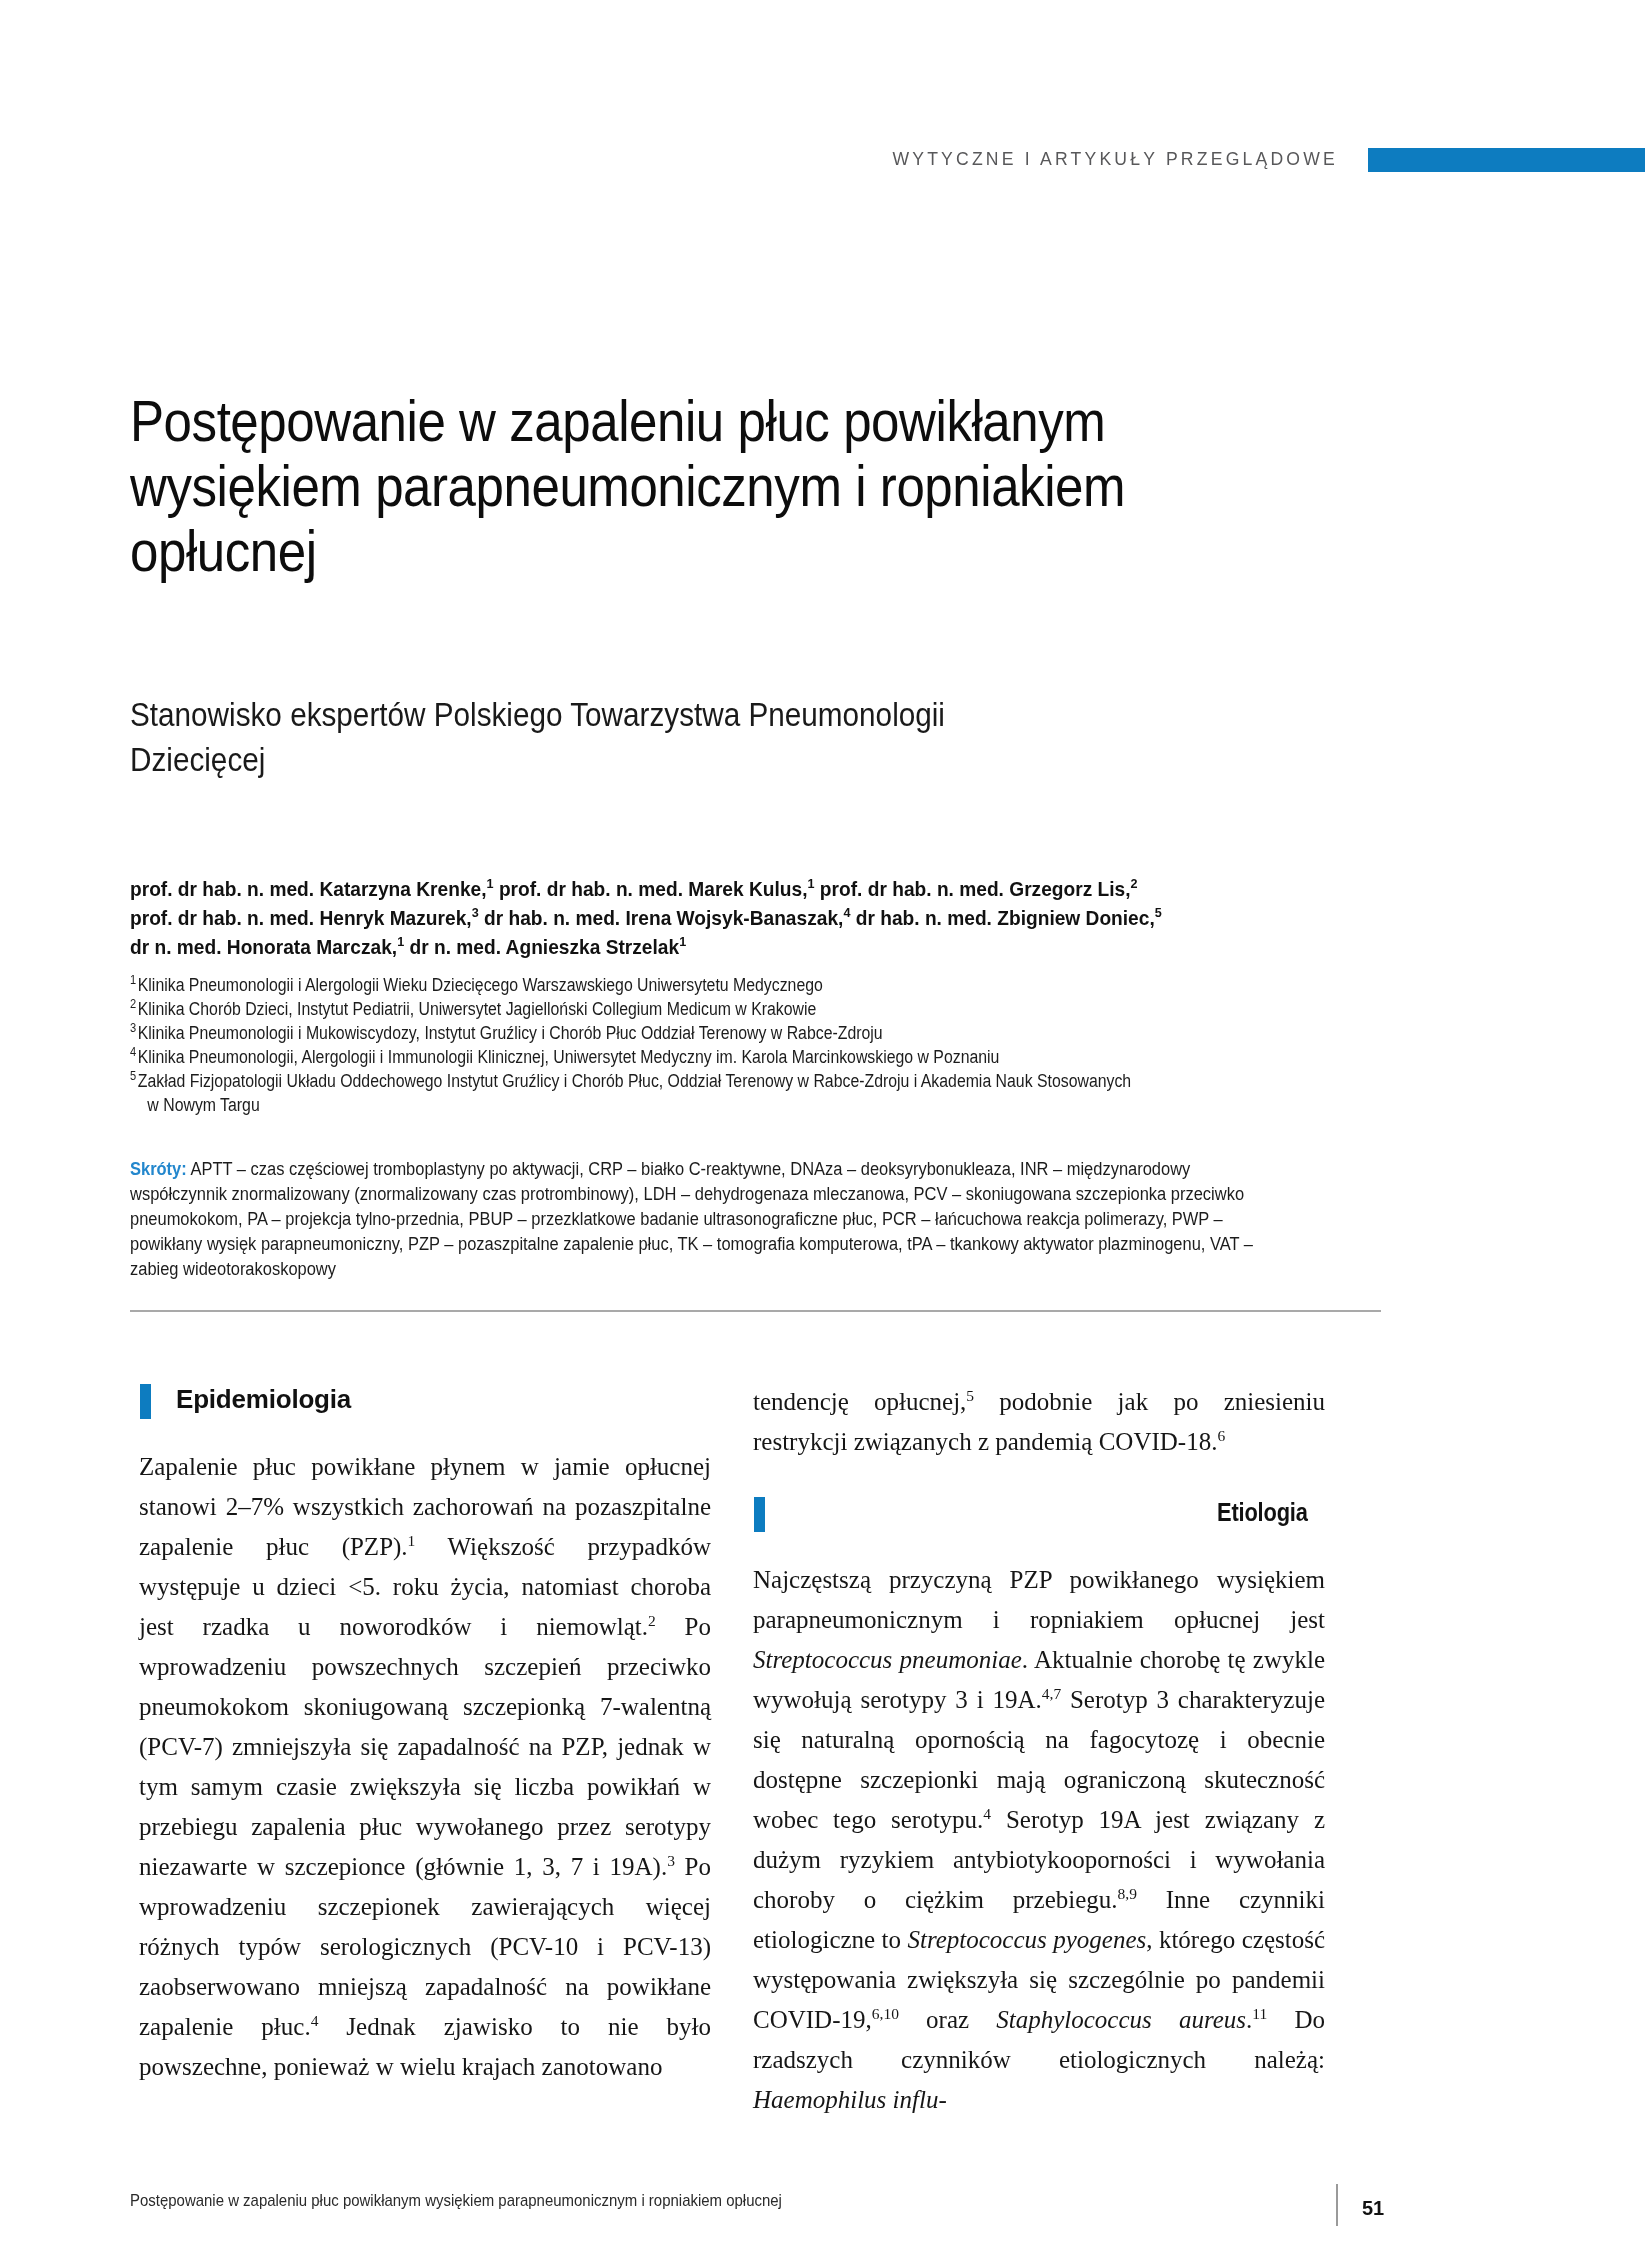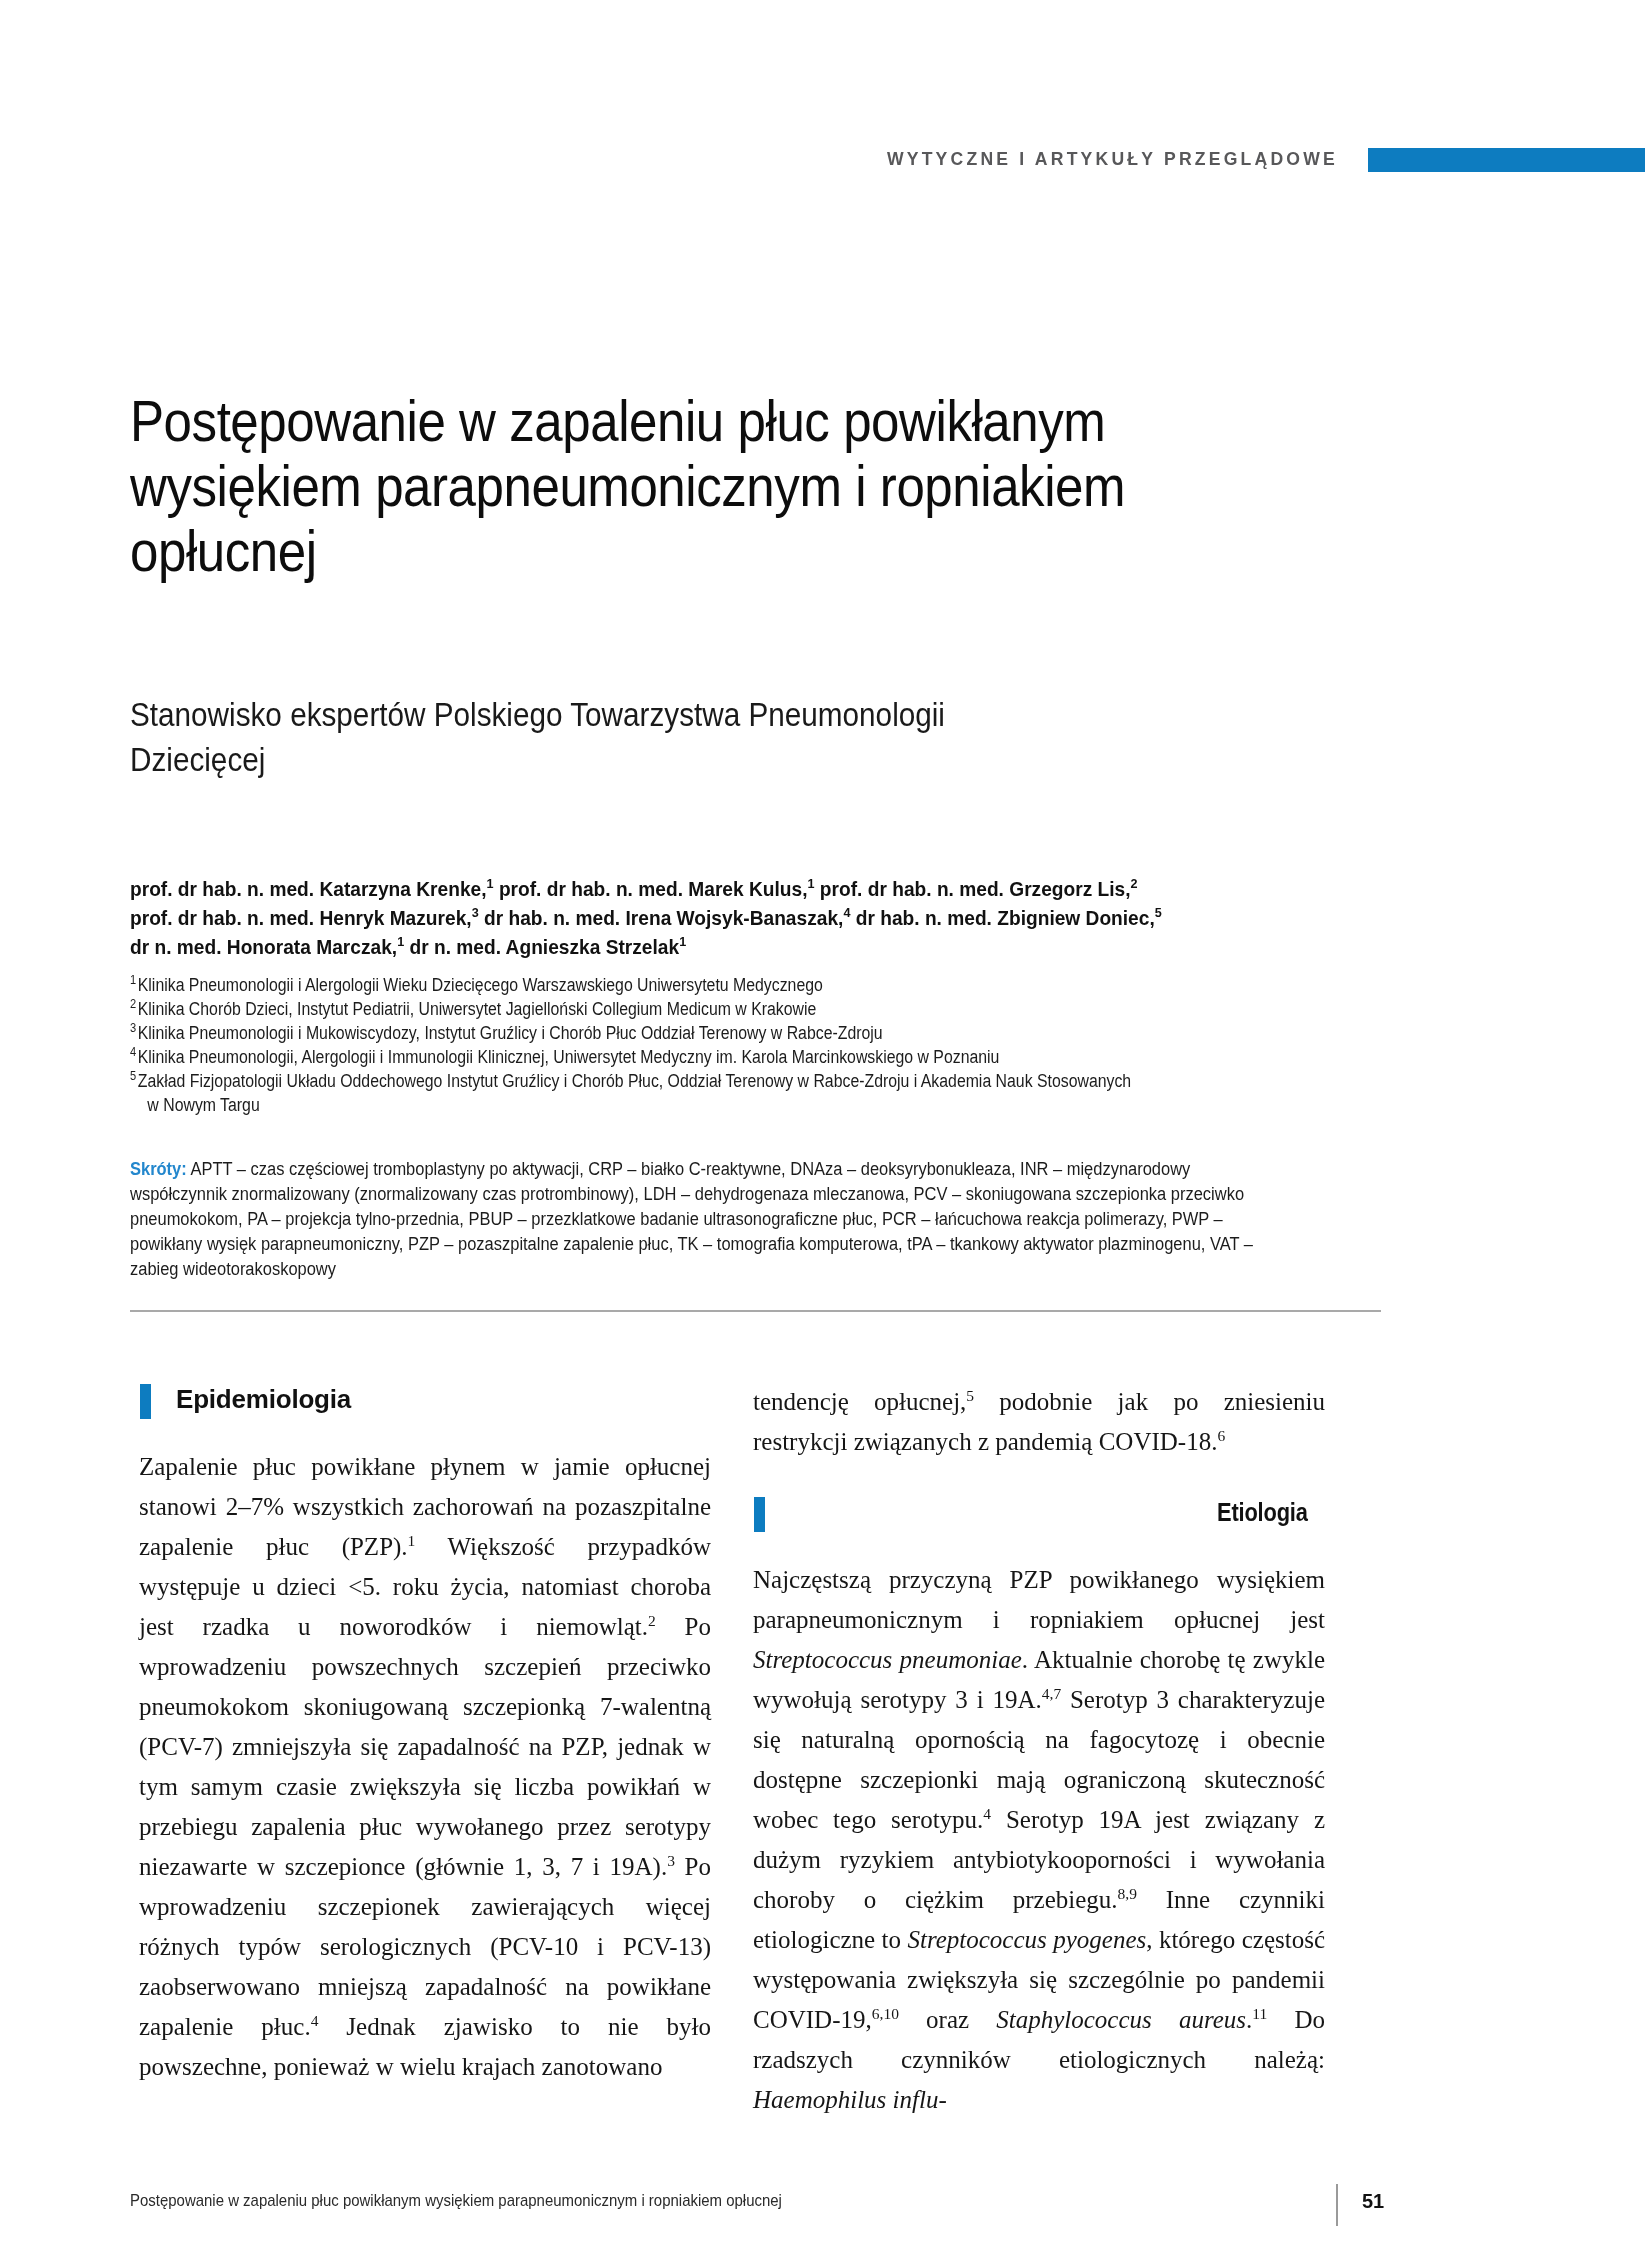--- a/index.html
+++ b/index.html
@@ -16,21 +16,20 @@
     overflow: hidden;
   }
 
   
   .running-head {
     position: absolute;
     top: 147px;
     left: 0;
     width: 1645px;
     height: 35px;
-    font-weight: bold;
   }
   .running-head-label {
     position: absolute;
     right: 307px;
     top: 1.8px;
     font-family: "Liberation Sans", sans-serif;
     font-size: 17.6px;
     letter-spacing: 3.2px;
     color: #58585a;
     white-space: nowrap;
@@ -211,21 +210,21 @@
     position: absolute;
     left: 1206px;
     top: -5.3px;
     width: 1.8px;
     height: 42px;
     background: #9a9a9a;
   }
   .footer-page {
     position: absolute;
     left: 1232px;
-    top: 0;
+    top: 7px;
     font-family: "Liberation Sans", sans-serif;
     font-weight: 700;
     font-size: 20px;
     line-height: 24.6px;
     color: #111;
   }
 </style>
 </head>
 <body>
 

